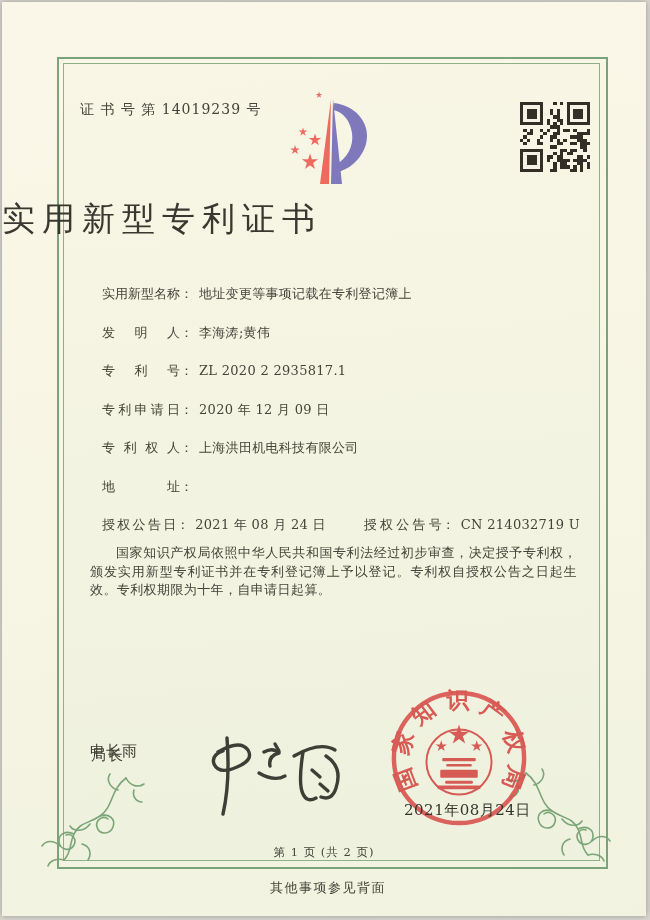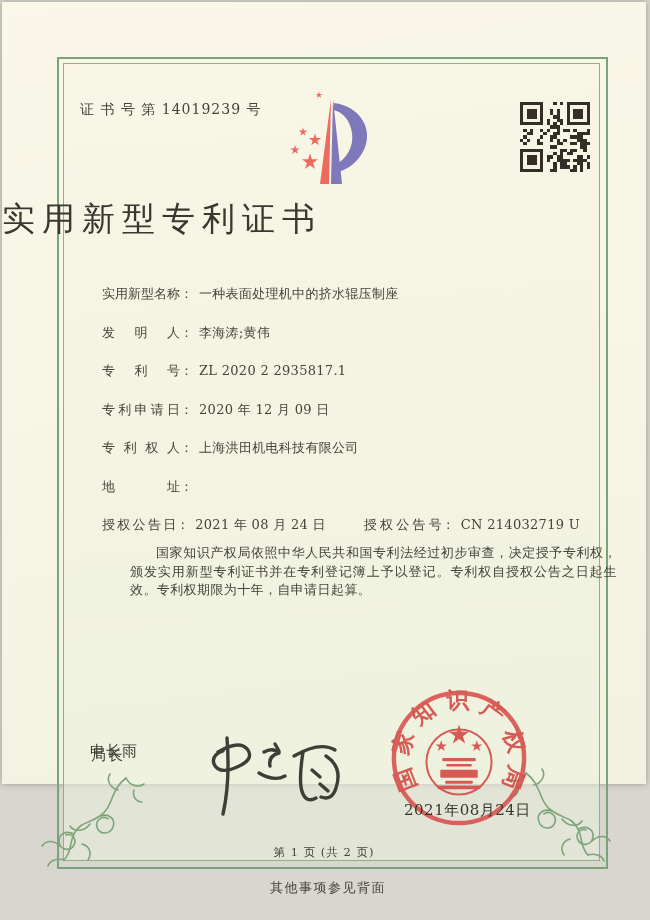--- a/index.html
+++ b/index.html
@@ -3,21 +3,21 @@
 <meta charset="utf-8">
 <style>
   html,body{margin:0;padding:0;}
   body{
     width:650px;height:920px;overflow:hidden;position:relative;
     background:#d8d6cf;
     font-family:"DejaVu Serif","Liberation Serif",serif;
     color:#3e3d33;
   }
   .paper{
-    position:absolute;left:2px;top:2px;width:644px;height:782px;
+    position:absolute;left:2px;top:2px;width:644px;height:914px;
     background:linear-gradient(172deg,#faf7e8 0%,#f7f5e4 55%,#f1f2e0 100%);
     box-shadow:0 0 6px rgba(80,80,70,.45);
   }
   .frame-outer{
     position:absolute;left:55px;top:55px;width:547px;height:808px;
     border:2px solid #79a379;
   }
   .frame-inner{
     position:absolute;left:61px;top:61px;width:535px;height:796px;
     border:1px solid #8cb189;
@@ -44,21 +44,20 @@
     display:inline-block;width:78px;
     text-align:justify;text-align-last:justify;margin-left:12px;
   }
   .f-colon{display:inline-block;}
   .f-value{margin-left:6px;letter-spacing:.3px;}
   .pair2{margin-left:26px;display:flex;align-items:flex-start;}
   .paras{
     position:absolute;left:88px;top:542px;width:487px;
     font-size:13px;line-height:18.6px;color:#45443a;
     text-align:justify;
-    margin-left:40px;
   }
   .paras p{margin:0;text-indent:2em;letter-spacing:.4px;}
   .officer-title{position:absolute;left:89px;top:744px;font-size:15px;letter-spacing:2px;color:#3c3b31;}
   .officer-name{position:absolute;left:88px;top:740px;font-size:15px;letter-spacing:1px;color:#3c3b31;}
   .signature{position:absolute;left:196px;top:724px;width:152px;height:96px;}
   .seal{position:absolute;left:386px;top:685px;width:142px;height:142px;opacity:.9;}
   .seal-date{
     position:absolute;left:402px;top:799px;
     font-size:15px;letter-spacing:.5px;color:#36352c;z-index:5;
   }
@@ -243,21 +242,21 @@
       <rect x="1" y="15" width="5" height="5" fill="#f6f3e4"></rect>
       <rect x="2" y="16" width="3" height="3" fill="#332f27"></rect>
     </svg>
 
   <div class="doc-title">实用新型专利证书</div>
 
   <div class="fields">
     <div class="field-row">
       <span class="f-label">实用新型名称</span>
         <span class="f-colon">：</span>
-        <span class="f-value">一种表面处理机中的挤水辊压制座</span>
+        <span class="f-value">地址变更等事项记载在专利登记簿上</span>
     </div>
     <div class="field-row">
       <span class="f-label">发明人</span>
         <span class="f-colon">：</span>
         <span class="f-value">李海涛;黄伟</span>
     </div>
     <div class="field-row">
       <span class="f-label">专利号</span>
         <span class="f-colon">：</span>
         <span class="f-value">ZL 2020 2 2935817.1</span>

